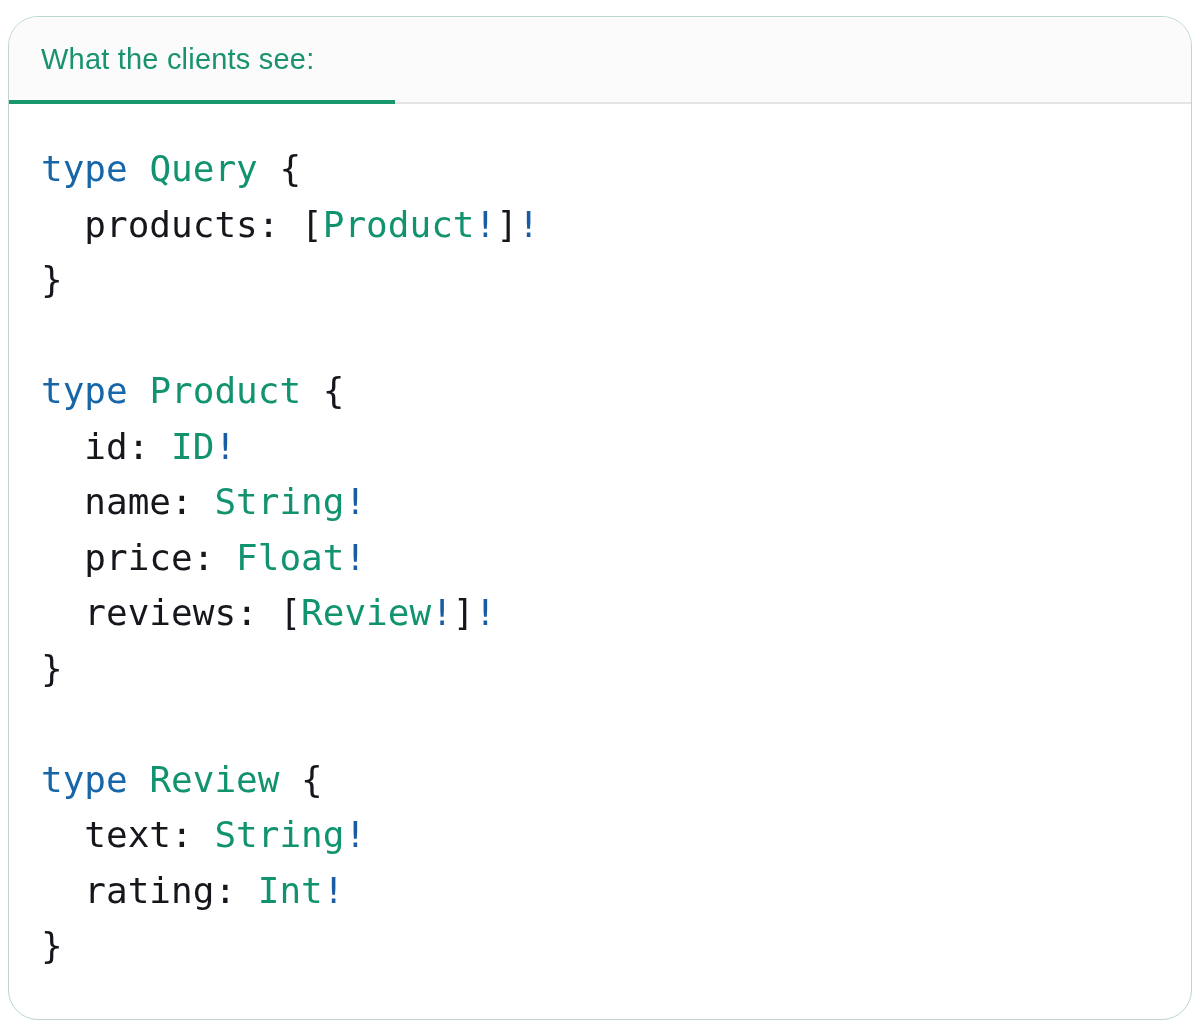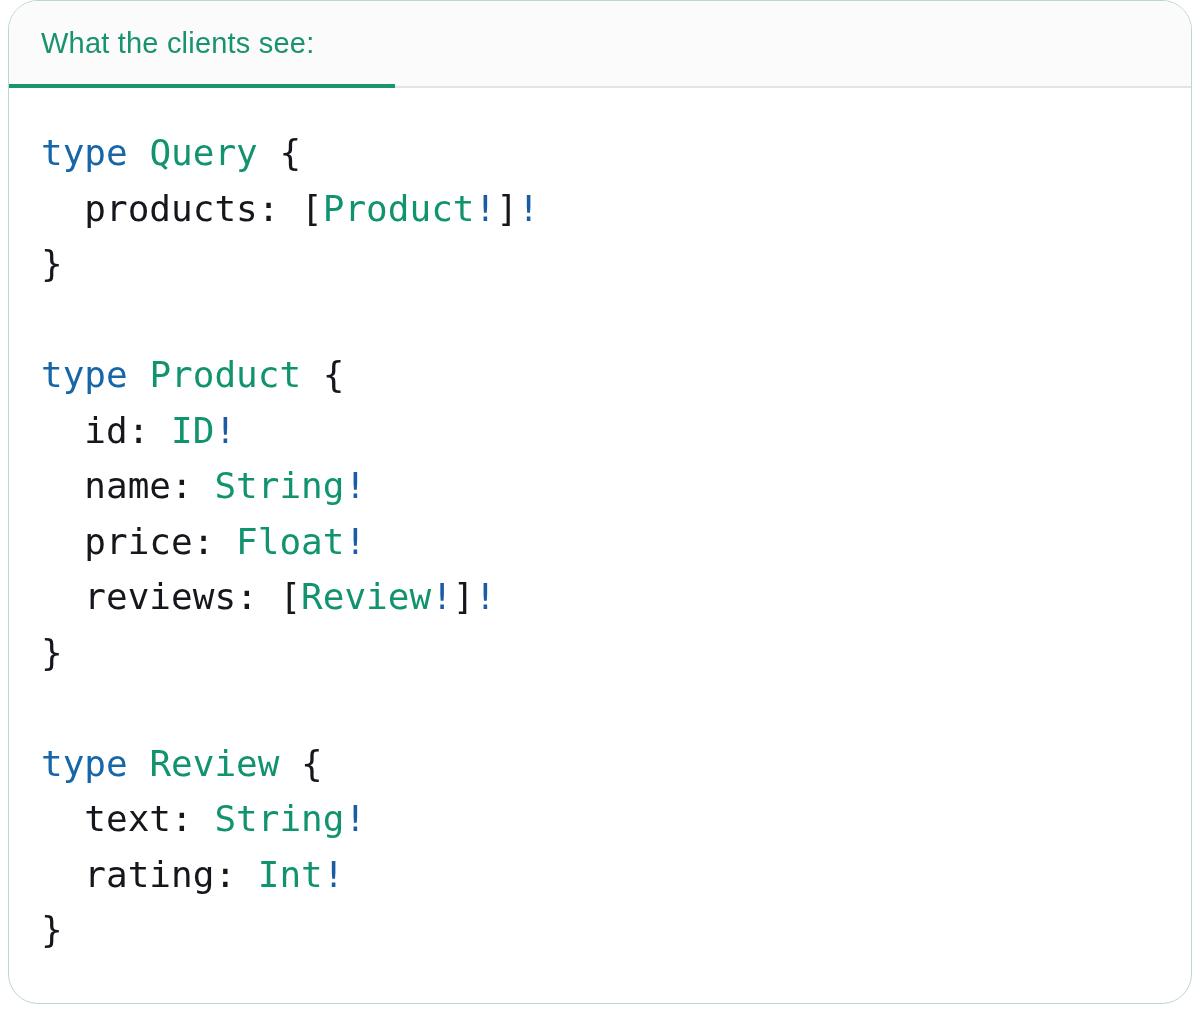--- a/index.html
+++ b/index.html
@@ -16,21 +16,21 @@
   html,body{margin:0;padding:0;}
   body{
     width:1200px;height:1020px;
     background:#ffffff;
     position:relative;
     font-family:"Liberation Sans", sans-serif;
     overflow:hidden;
   }
   .card{
     position:absolute;
-    left:8px;top:0;
+    left:8px;top:16px;
     width:1184px;height:1004px;
     box-sizing:border-box;
     background:#ffffff;
     border:1.5px solid var(--card-border);
     border-radius:30px;
     overflow:hidden;
   }
   .card-header{
     position:relative;
     height:87px;

